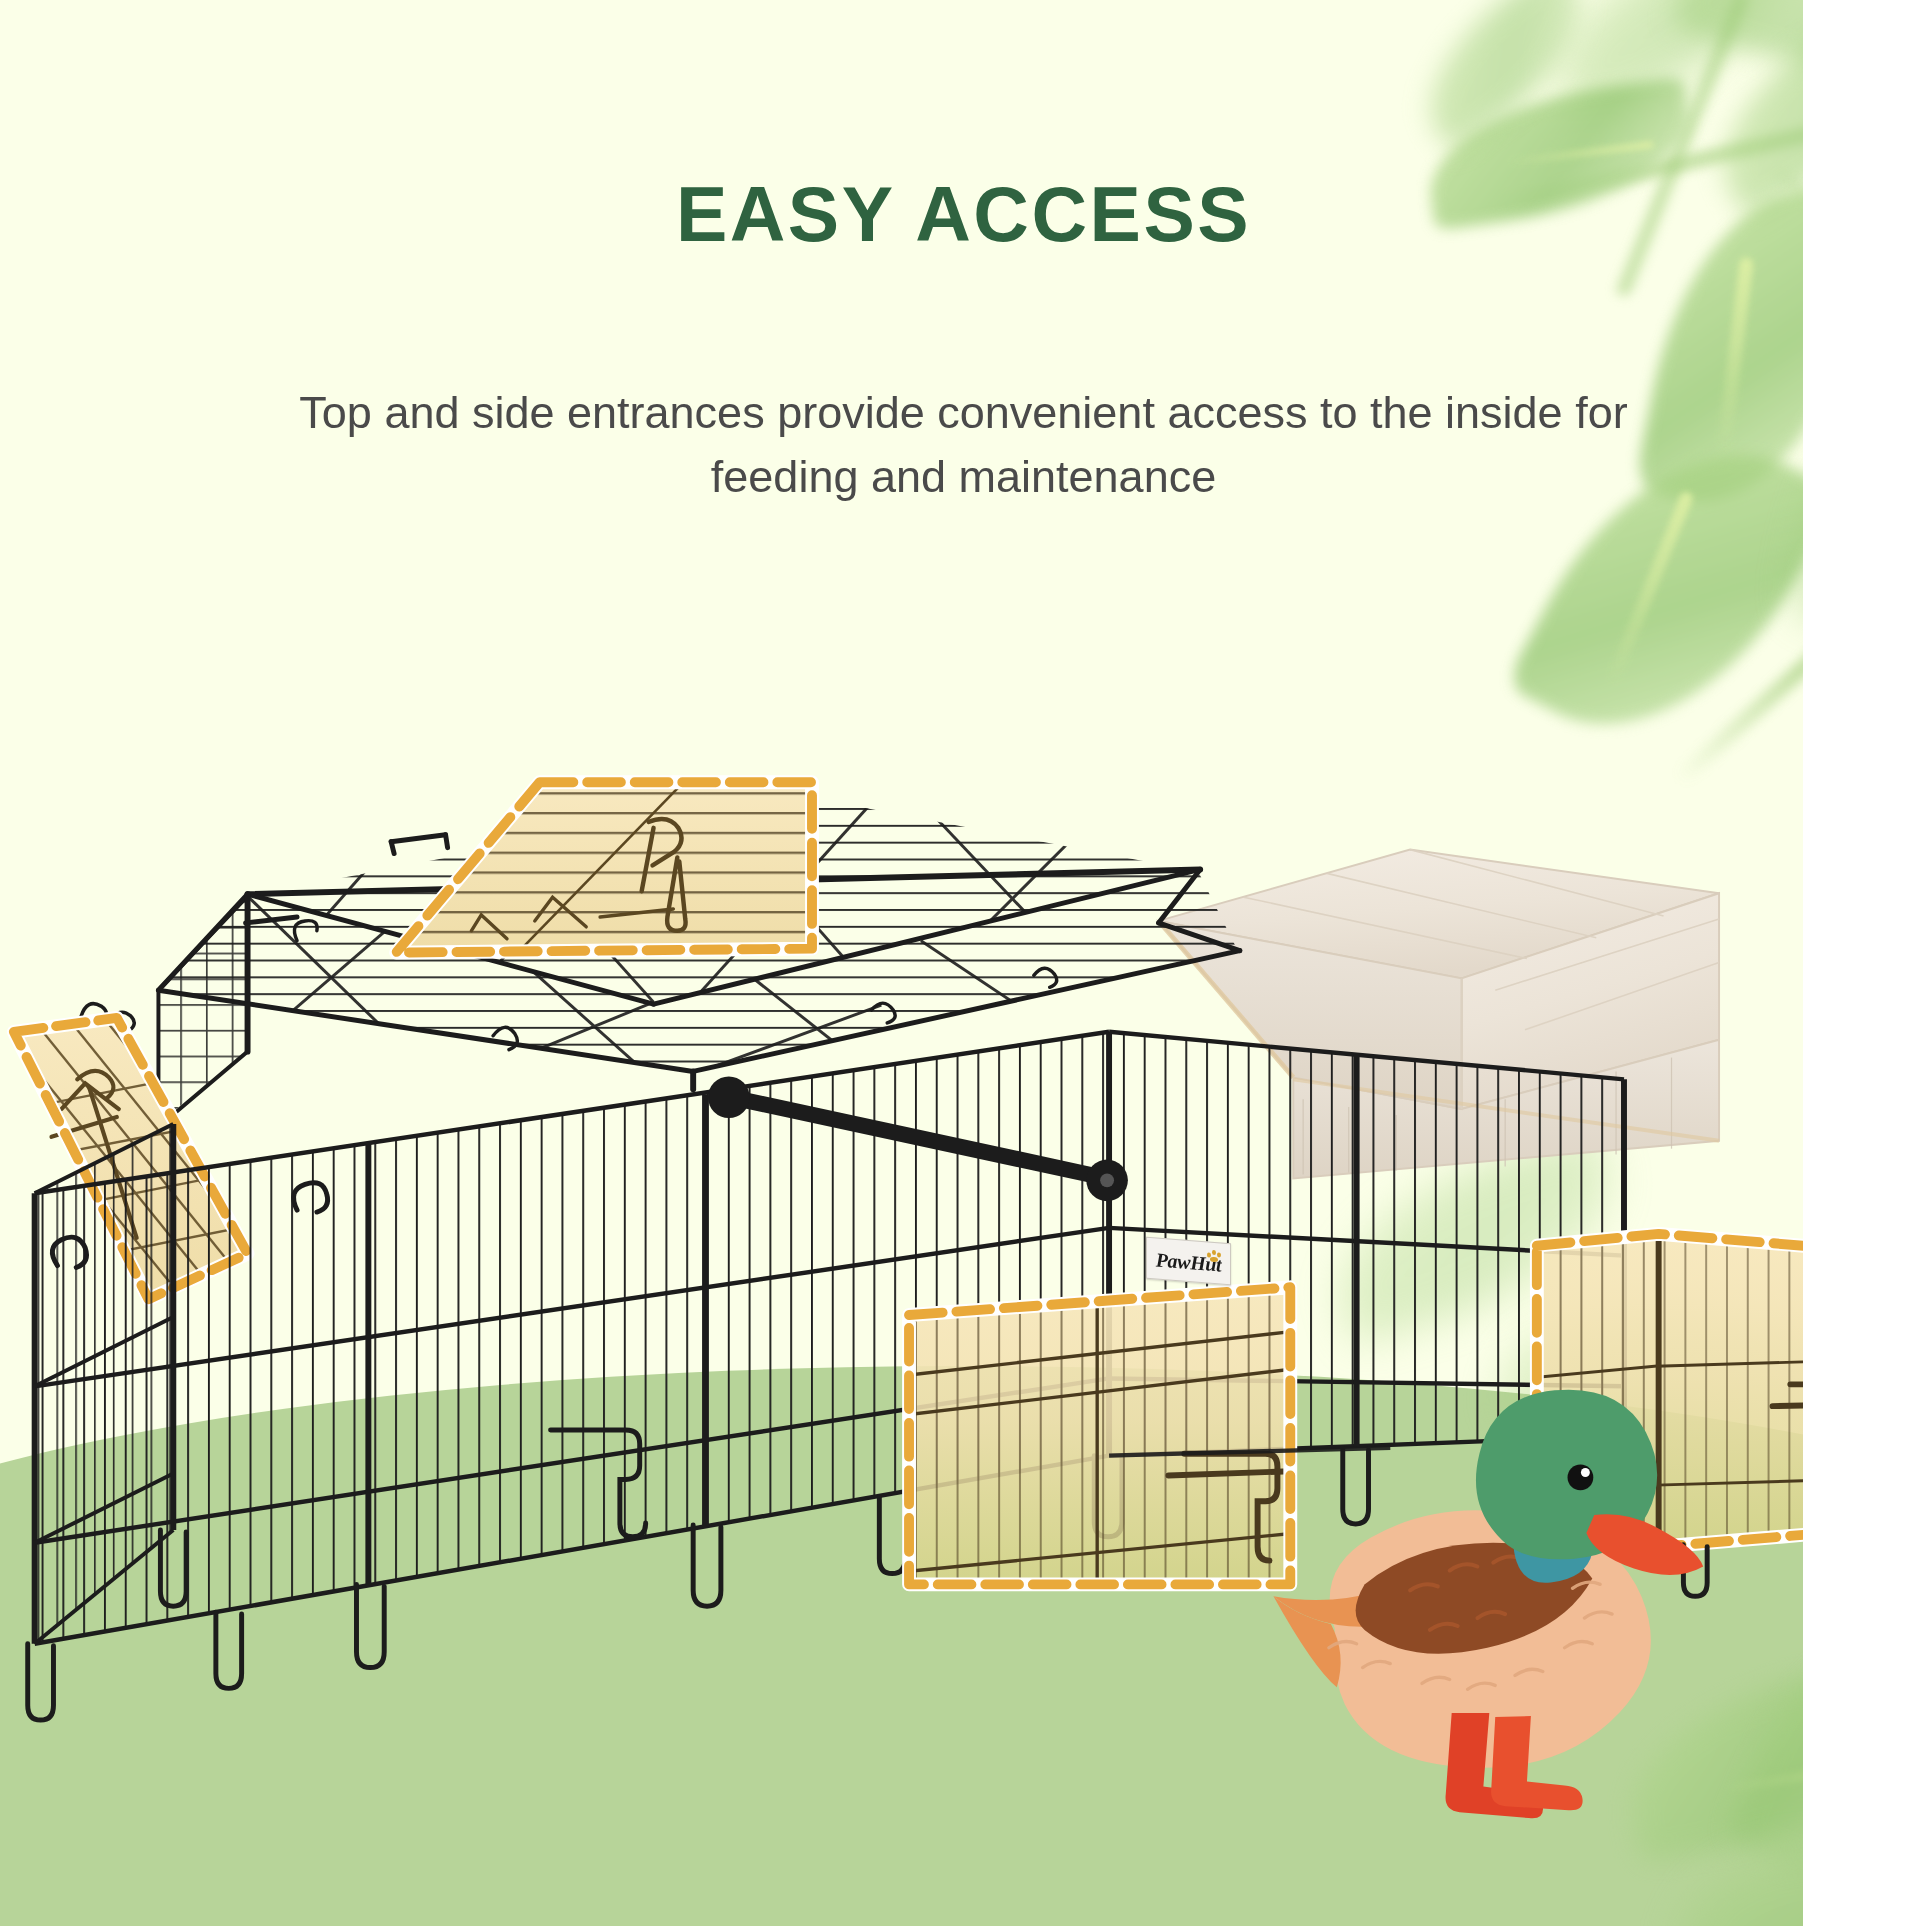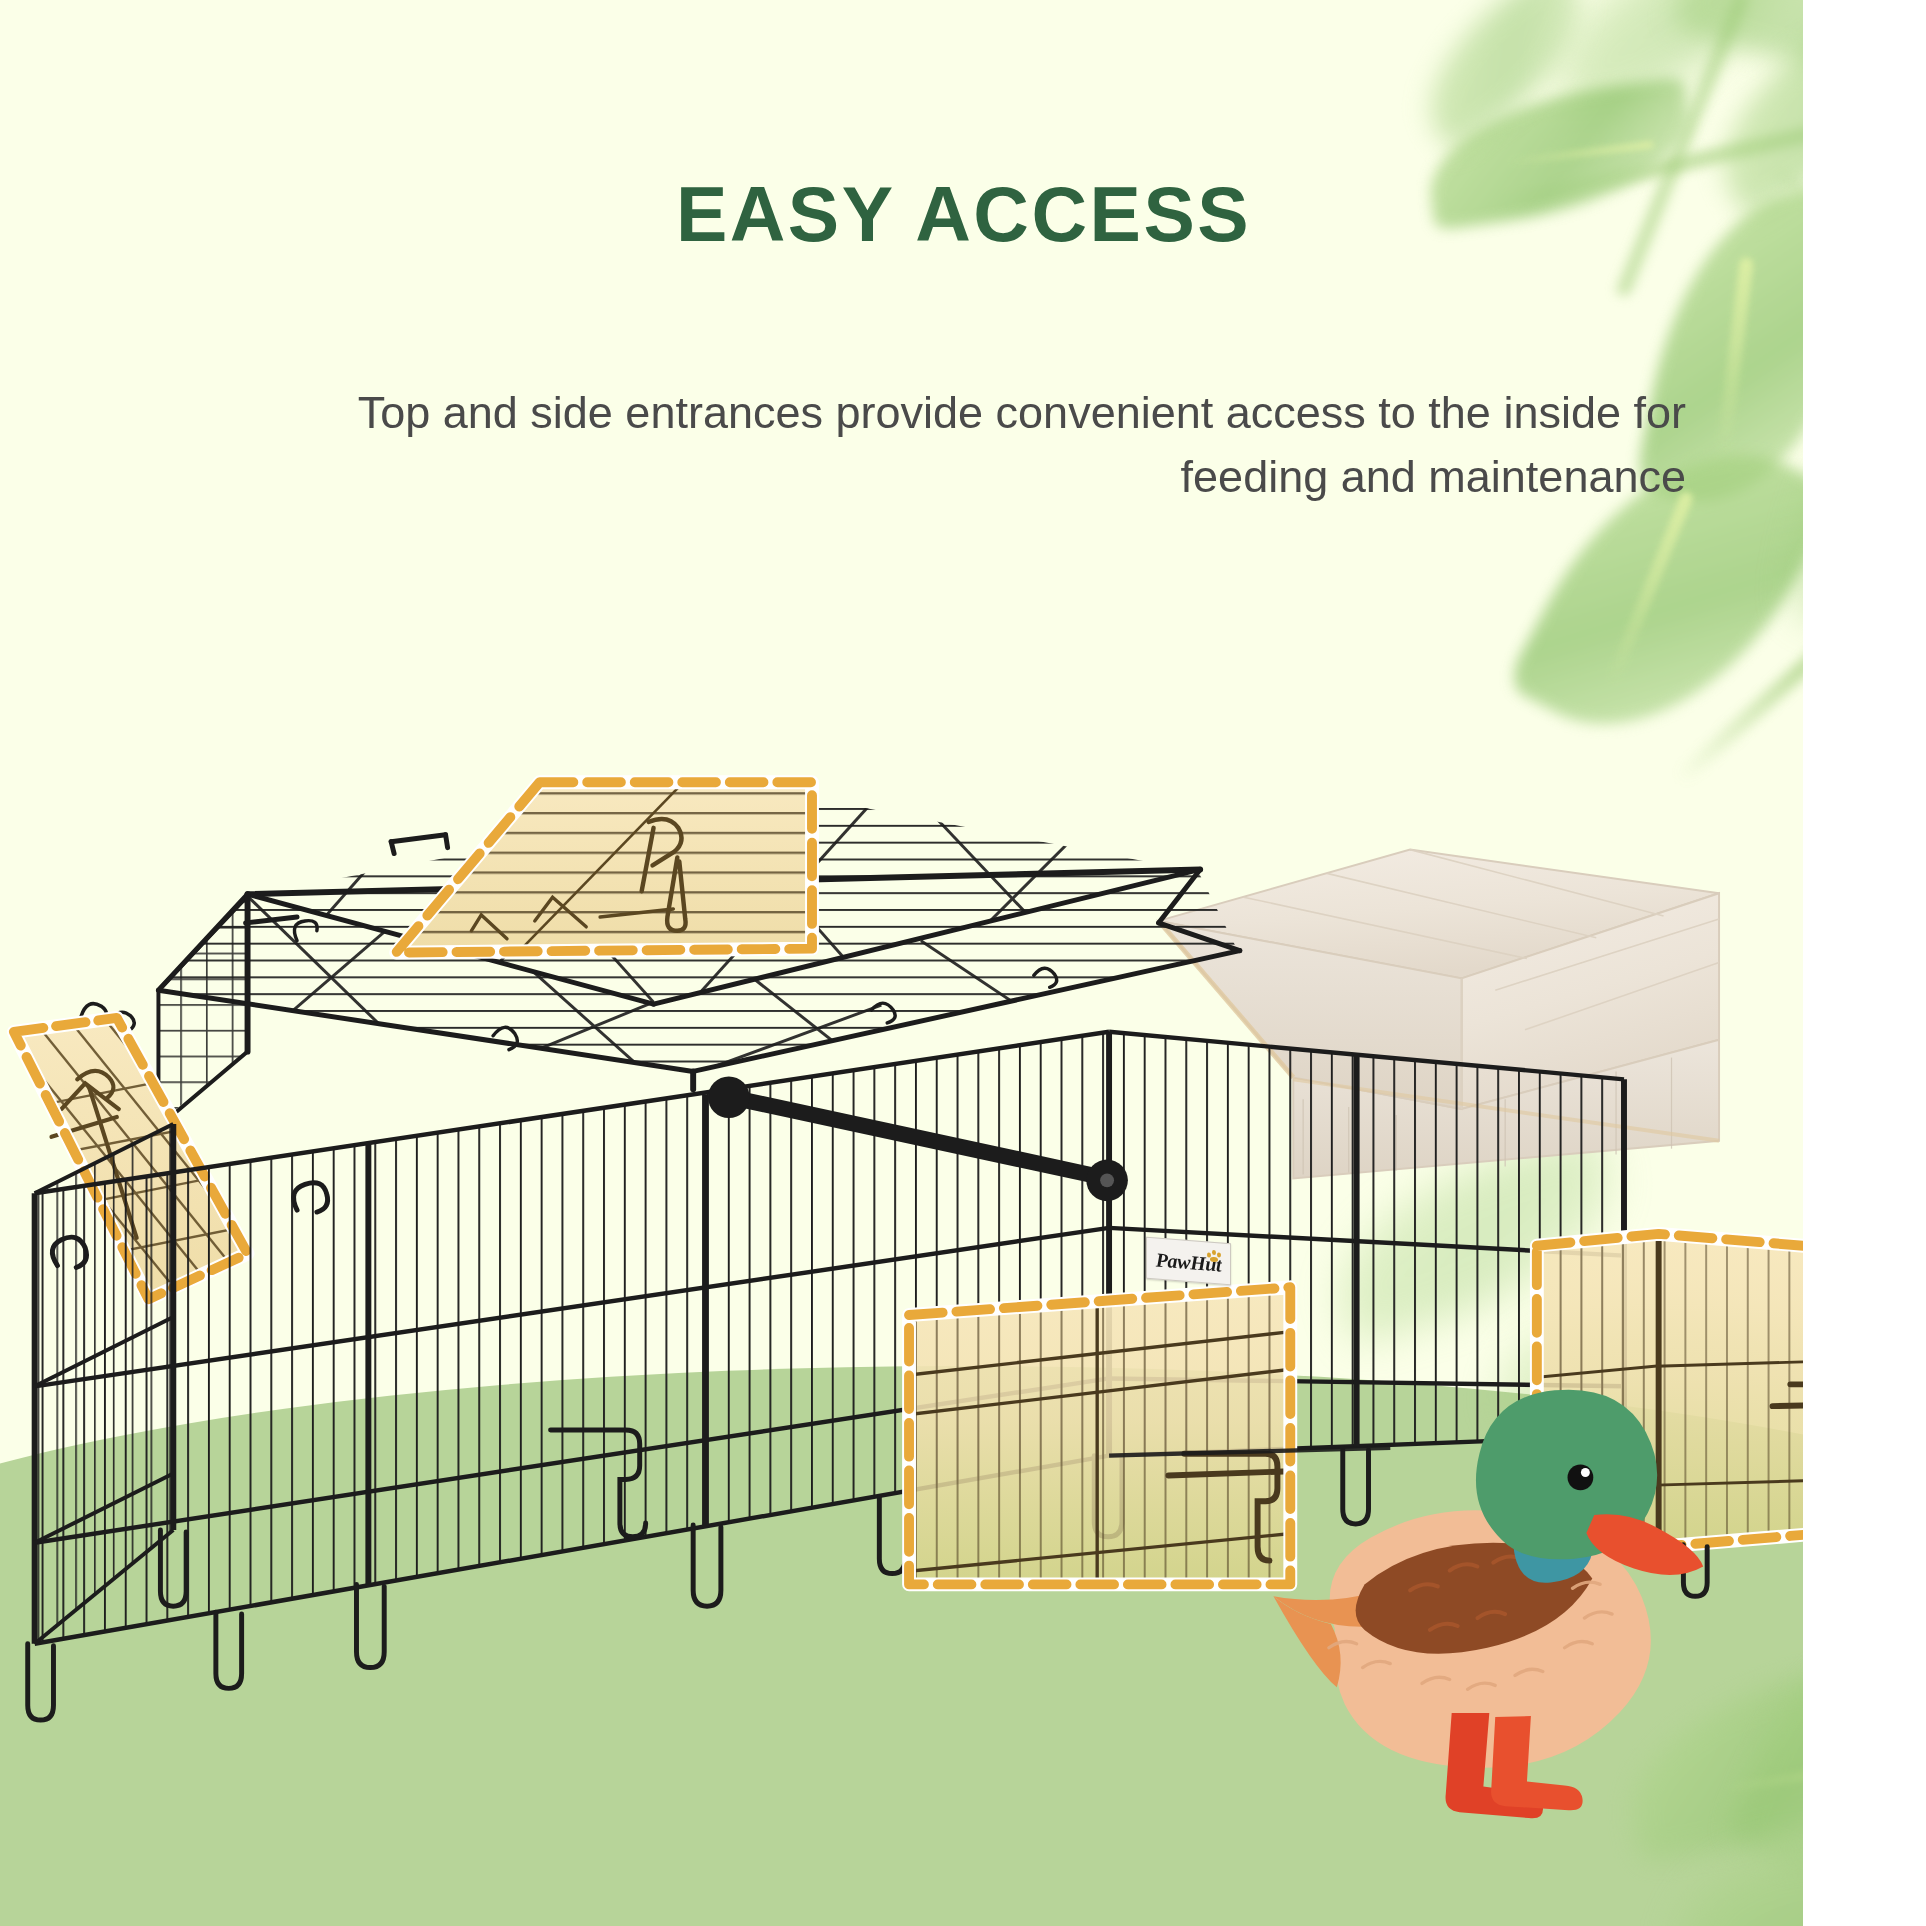--- a/index.html
+++ b/index.html
@@ -81,21 +81,21 @@
     font-weight: 700;
     letter-spacing: 2.5px;
     color: #2f6340;
     line-height: 1;
   }
   .subline {
     position: absolute;
     left: 241px;
     top: 381px;
     width: 1445px;
-    text-align: right;
+    text-align: center;
     font-size: 45px;
     font-weight: 300;
     color: #4a4a4a;
     line-height: 1.42;
   }
 
   
   .scene { position: absolute; left: 0; top: 0; width: 1927px; height: 1927px; }
   .scene svg { display: block; }
 

